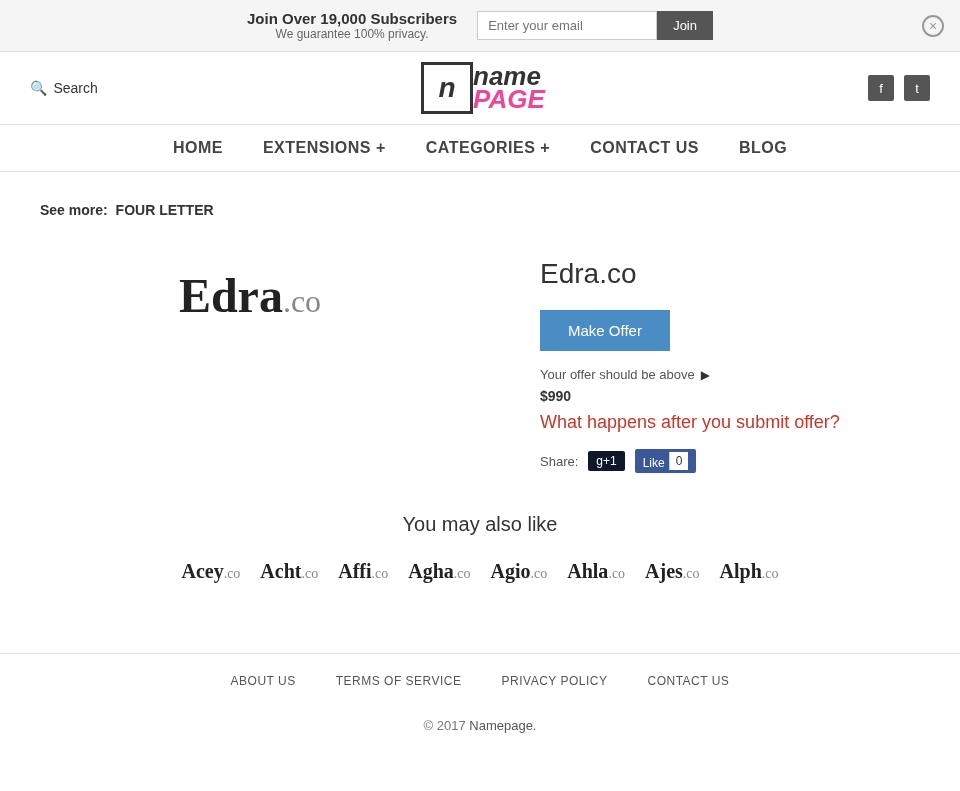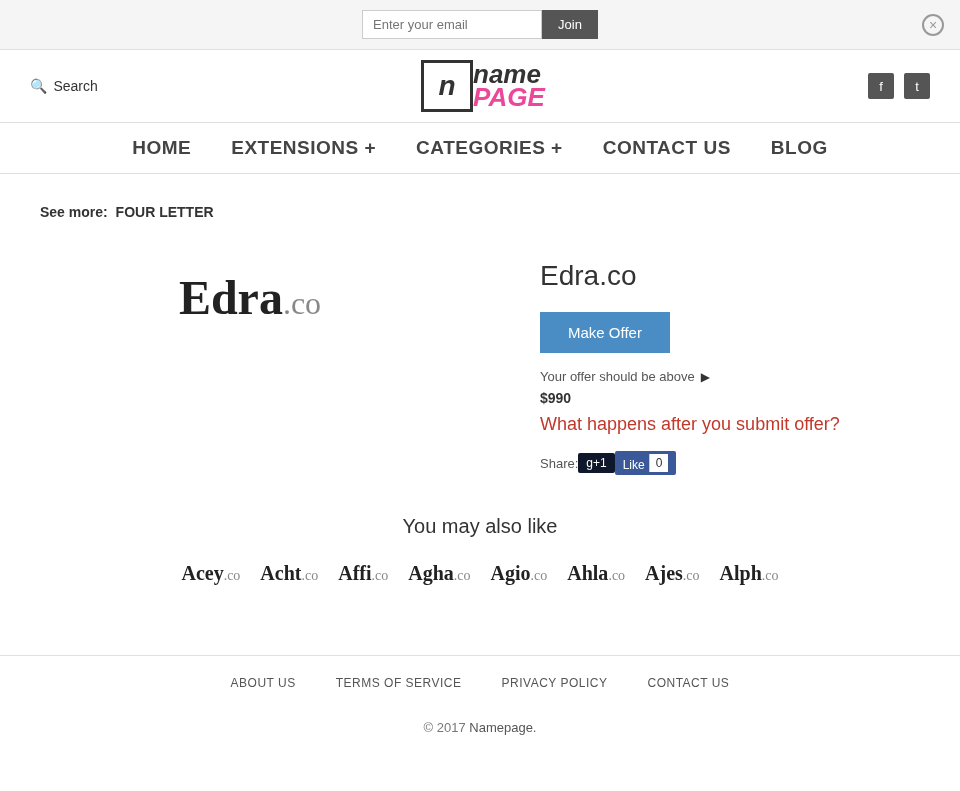--- a/index.html
+++ b/index.html
@@ -115,21 +115,21 @@
       align-items: center;
       justify-content: center;
       gap: 40px;
       padding: 14px 0;
       border-bottom: 1px solid #e0e0e0;
       background: #fff;
     }
     .nav a {
       text-decoration: none;
       color: #444;
-      font-size: 19px;
+      font-size: 16px;
       letter-spacing: 0.5px;
       font-weight: 600;
     }
 
     
     .main-content {
       max-width: 960px;
       margin: 0 auto;
       padding: 30px 40px;
     }
@@ -185,21 +185,21 @@
       font-size: 13px;
       color: #555;
       margin-bottom: 6px;
       display: flex;
       align-items: center;
       gap: 6px;
     }
     .offer-arrow { color: #333; font-size: 12px; }
     .offer-price { font-size: 14px; color: #333; margin-bottom: 8px; font-weight: bold; }
     .offer-link { color: #c0392b; font-size: 18px; text-decoration: none; display: block; margin-bottom: 16px; }
-    .share-row { display: flex; align-items: center; gap: 0; font-size: 13px; color: #555; }
+    .share-row { display: flex; align-items: center; gap: 10px; font-size: 13px; color: #555; }
     .g-plus-btn {
       background: #0f172a;
       color: #fff;
       padding: 3px 8px;
       font-size: 12px;
       cursor: pointer;
       border: none;
       border-radius: 2px;
     }
     .fb-like-btn {
@@ -268,20 +268,24 @@
       font-size: 13px;
       color: #777;
       padding: 10px 0 30px;
     }
     .footer-copyright a { color: #555; text-decoration: none; }
   </style>
 </head>
 <body>
 
 <div class="top-banner">
+  <div class="top-banner-text">
+    <div class="main-text">Join Over 19,000 Subscribers</div>
+    <div class="sub-text">We guarantee 100% privacy.</div>
+  </div>
   <div class="top-banner-form">
     <input type="email" placeholder="Enter your email" style="">
     <button class="join-button">Join</button>
   </div>
   <button class="close-banner">×</button>
 </div>
 
 <div class="header">
   <div class="header-search">
     <span class="search-icon-unicode">🔍</span>

